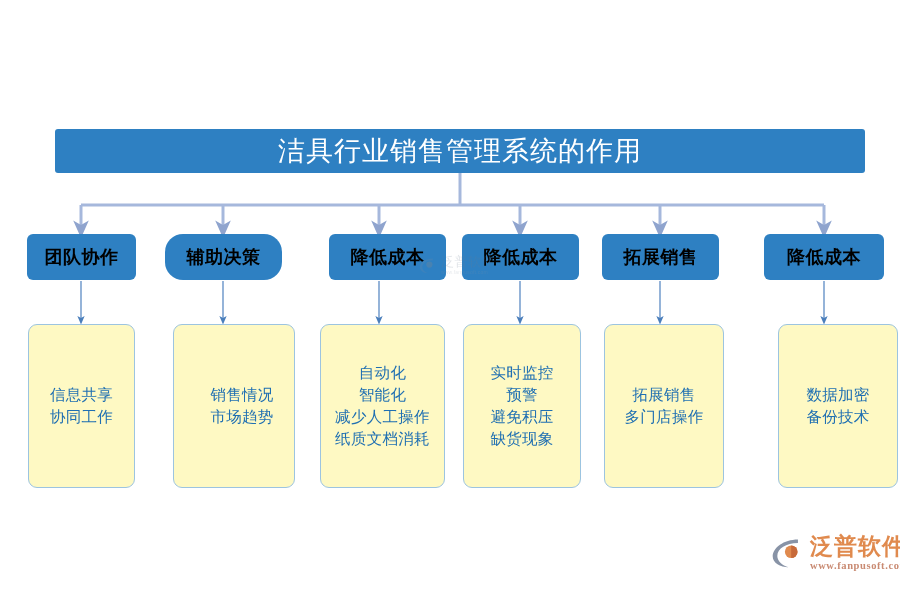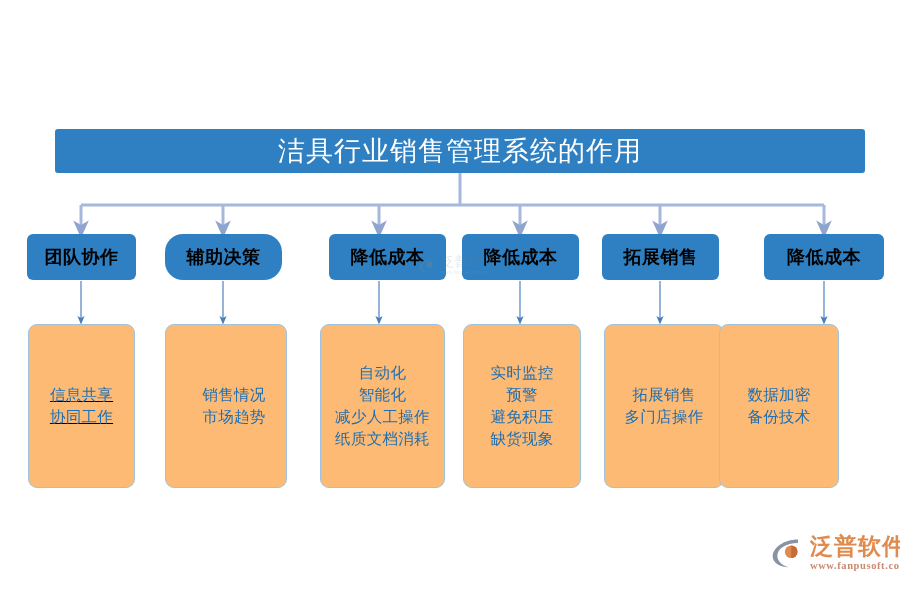--- a/index.html
+++ b/index.html
@@ -69,21 +69,21 @@
     letter-spacing: 0.5px;
     white-space: nowrap;
     line-height: 1;
   }
 
   
   .detail-box {
     position: absolute;
     top: 324px;
     height: 164px;
-    background: #fdba74;
+    background: #fef9c3;
     border: 1.4px solid #9CC4E0;
     border-radius: 9px;
     display: flex;
     align-items: center;
     justify-content: center;
     box-sizing: border-box;
   }
   .detail-text {
     color: #1F6FB2;
     font-size: 15.5px;
@@ -214,45 +214,45 @@
   <div class="cat-box" style="left:462px; width:117px;">
     <span class="cat-text">降低成本</span>
   </div>
   <div class="cat-box" style="left:602px; width:117px;justify-content:center;">
     <span class="cat-text">拓展销售</span>
   </div>
   <div class="cat-box" style="left:764px; width:120px;">
     <span class="cat-text">降低成本</span>
   </div>
 
-  <div class="detail-box" style="left:28px;  width:107px;text-decoration:underline;">
+  <div class="detail-box" style="left:28px;  width:107px;">
     <span class="detail-text">信息共享
 协同工作</span>
   </div>
-  <div class="detail-box" style="left:165px; width:122px;padding-left:16px;">
+  <div class="detail-box" style="left:173px; width:122px;padding-left:16px;">
     <span class="detail-text">销售情况
 市场趋势</span>
   </div>
   <div class="detail-box" style="left:320px; width:125px;">
     <span class="detail-text">自动化
 智能化
 减少人工操作
 纸质文档消耗</span>
   </div>
   <div class="detail-box" style="left:463px; width:118px;">
     <span class="detail-text">实时监控
 预警
 避免积压
 缺货现象</span>
   </div>
   <div class="detail-box" style="left:604px; width:120px;">
     <span class="detail-text">拓展销售
 多门店操作</span>
   </div>
-  <div class="detail-box" style="left:719px; width:120px;">
+  <div class="detail-box" style="left:778px; width:120px;">
     <span class="detail-text">数据加密
 备份技术</span>
   </div>
 
   <div class="watermark">
     <svg class="wm-mark" viewBox="0 0 40 38">
       <path d="M31,4 C16,4 4,13 4,22 C4,30 12,35 21,35 C14,33 9,28 9,22 C9,14 18,8 31,8 Z" fill="#7b8ba0"></path>
       <circle cx="24" cy="17" r="6.5" fill="#b08a70"></circle>
     </svg>
     <span class="wm-words">

